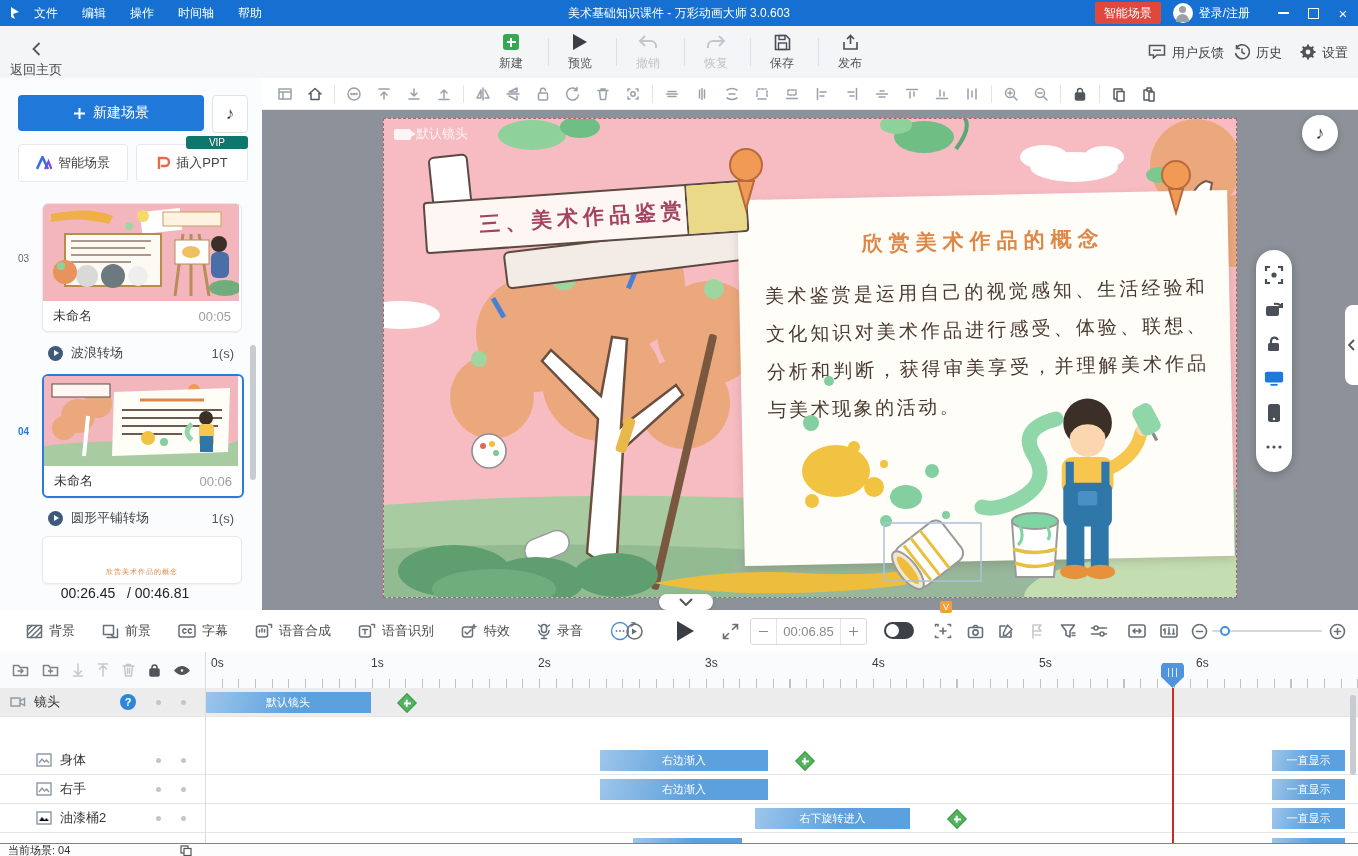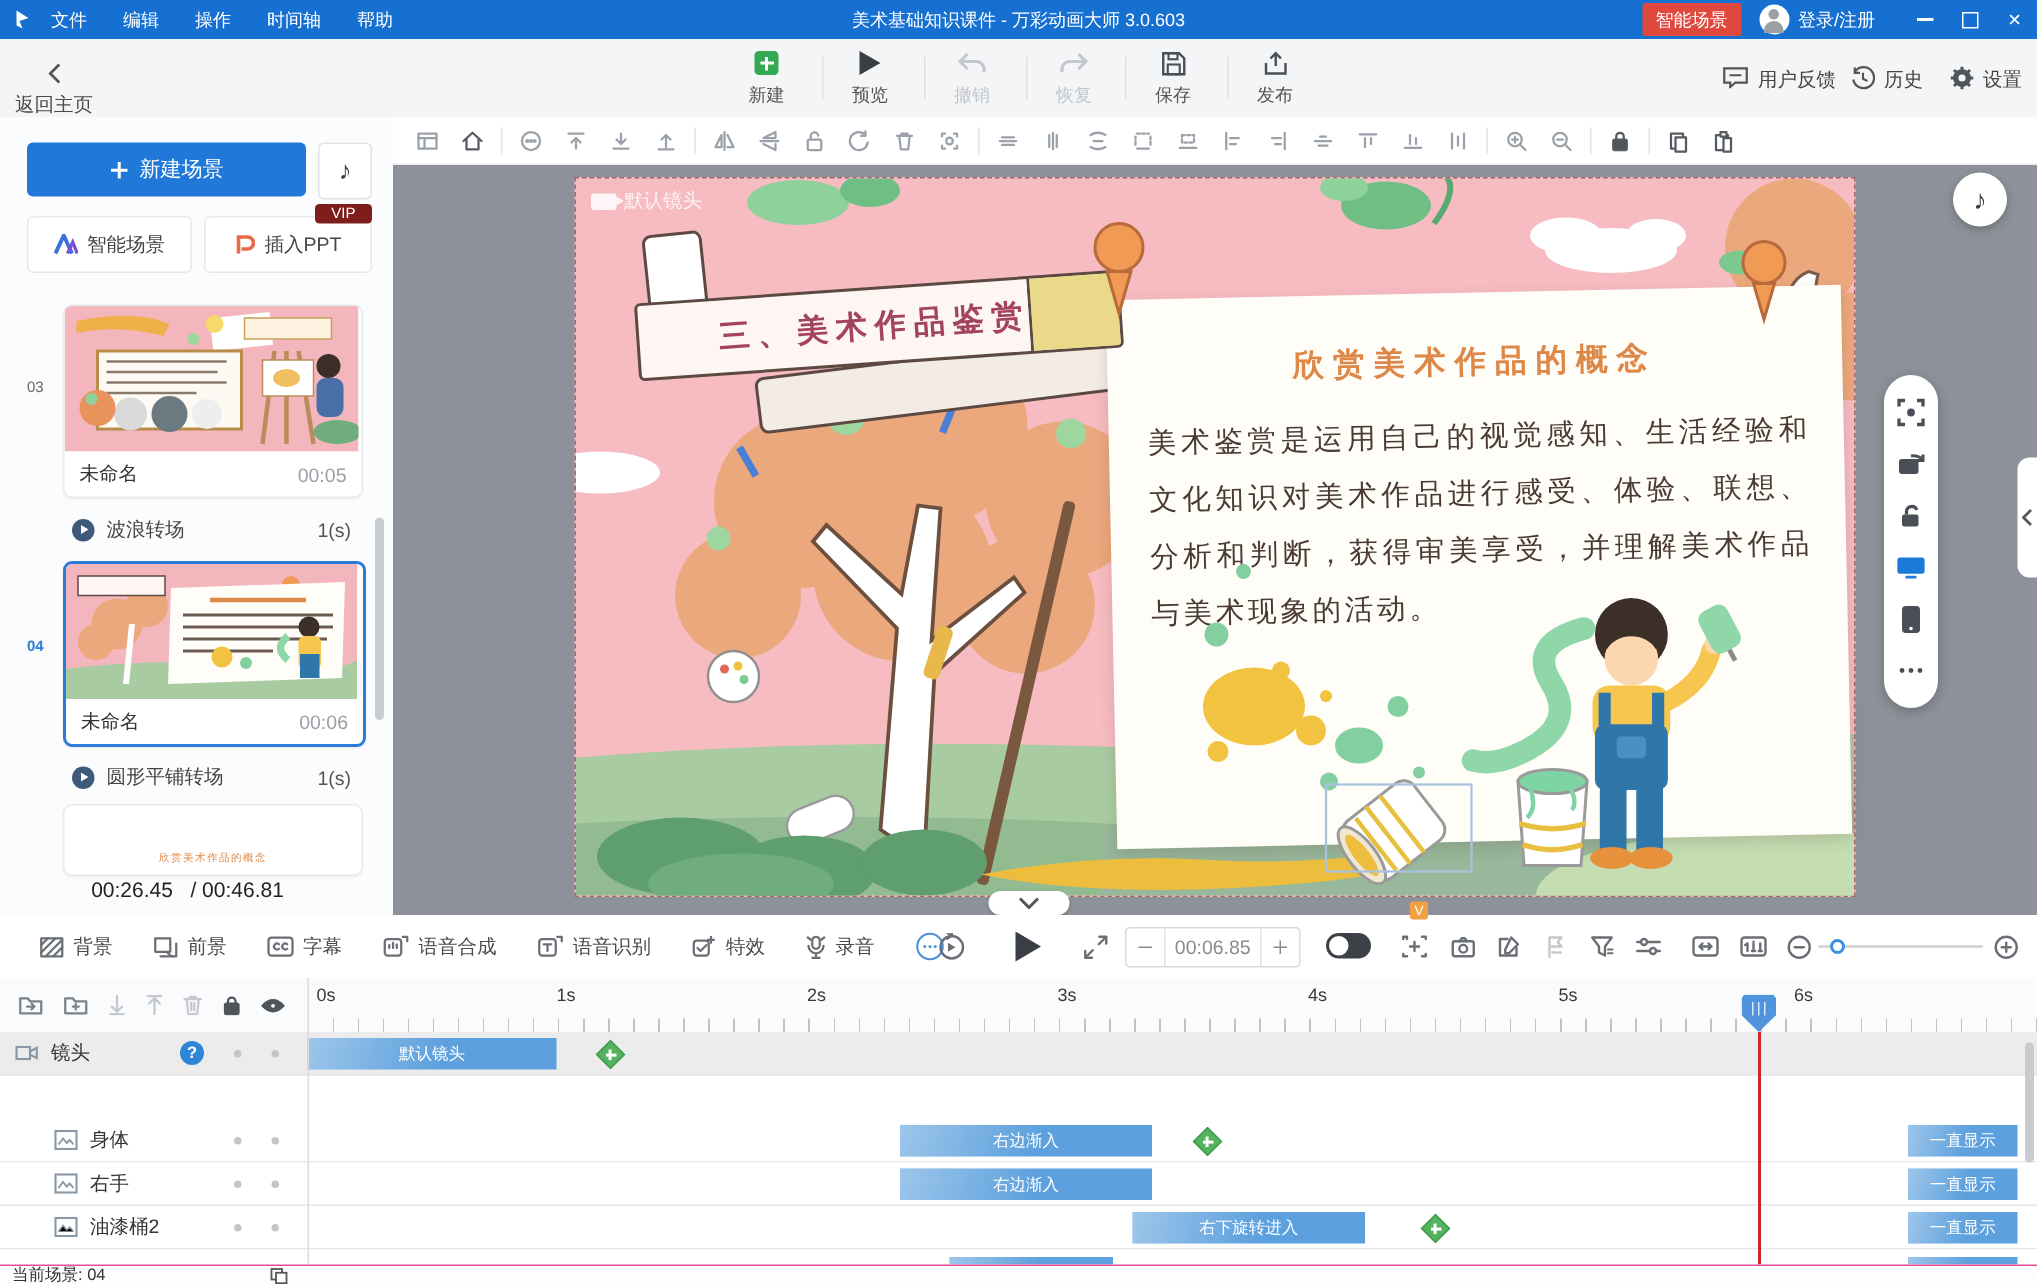--- a/index.html
+++ b/index.html
@@ -40,21 +40,21 @@
   .playtri{width:0;height:0;border-left:14px solid #3a3f45;border-top:8px solid transparent;border-bottom:8px solid transparent;}
 
   
   .sidebar{position:absolute;left:0;top:78px;width:262px;height:532px;background:#fbfcfd;border-right:1px solid #e4e6ea;}
   .btn-newscene{position:absolute;left:18px;top:17px;width:186px;height:36px;background:#2079d8;border-radius:4px;
                 color:#fff;font-size:14px;display:flex;align-items:center;justify-content:center;gap:7px;}
   .btn-music{position:absolute;left:212px;top:17px;width:34px;height:36px;background:#fff;border:1px solid #e0e2e6;
              border-radius:4px;display:flex;align-items:center;justify-content:center;font-size:17px;color:#3a3f45;}
   .btn-half{position:absolute;top:66px;height:36px;background:#fff;border:1px solid #e6e8ec;border-radius:4px;
             display:flex;align-items:center;justify-content:center;gap:6px;font-size:13px;color:#444;}
-  .vip{position:absolute;right:-1px;top:-9px;background:#7f1d1d;color:#fff;font-size:10px;padding:1px 11px;border-radius:3px;}
+  .vip{position:absolute;right:-1px;top:-9px;background:#0f766e;color:#fff;font-size:10px;padding:1px 23px;border-radius:3px;}
   .scene-num{position:absolute;left:18px;font-size:10px;color:#666;}
   .scene-card{position:absolute;left:42px;width:198px;background:#fff;border:1px solid #e7e9ed;border-radius:6px;overflow:hidden;
               box-shadow:0 1px 2px rgba(0,0,0,.05);}
   .scene-card.sel{border:2px solid #2b7cd8;}
   .scene-meta{height:30px;display:flex;align-items:center;justify-content:space-between;padding:0 10px;font-size:13px;}
   .scene-name{color:#333;}
   .scene-dur{color:#9aa0a6;}
   .trans-row{position:absolute;left:48px;width:186px;height:20px;display:flex;align-items:center;font-size:13px;color:#444;}
   .trans-time{margin-left:auto;color:#555;}
   .play-circ{width:15px;height:15px;border-radius:50%;background:#3f5a78;position:relative;margin-right:8px;}

